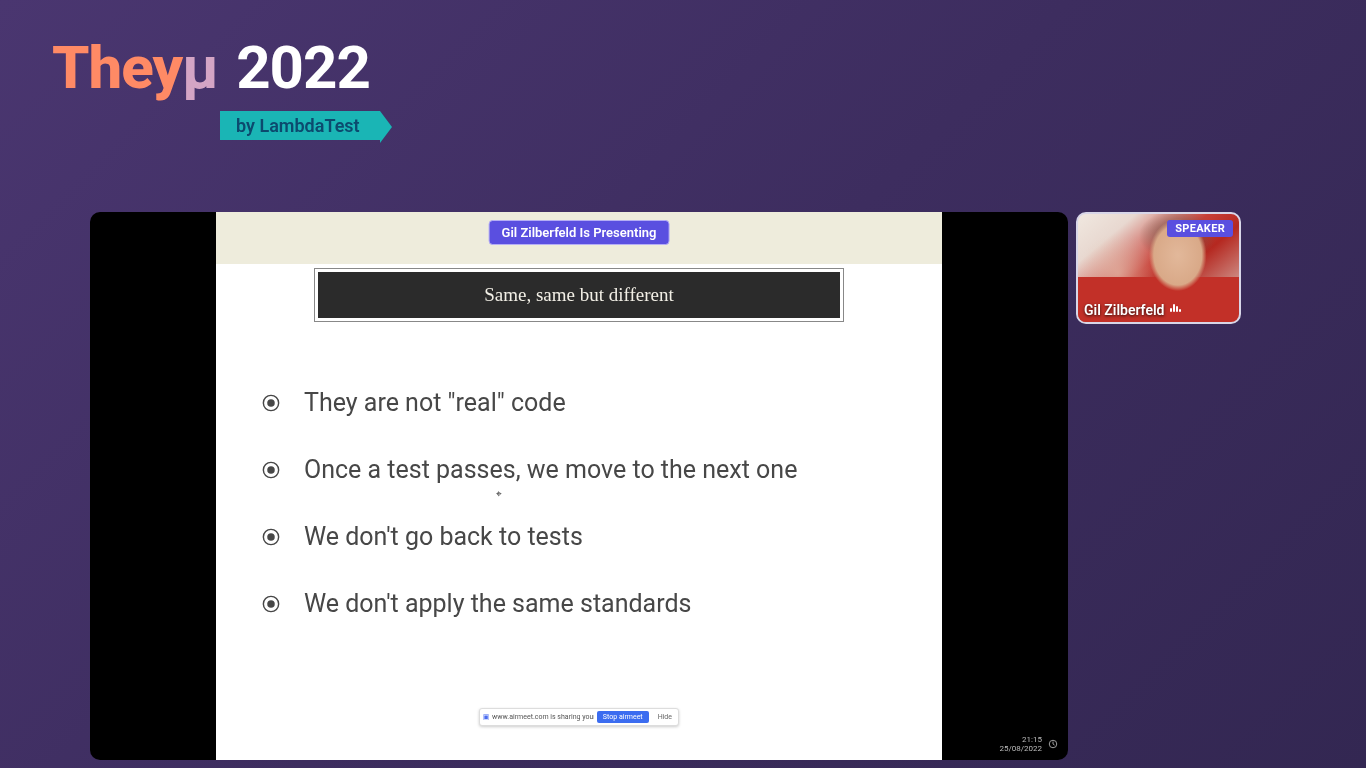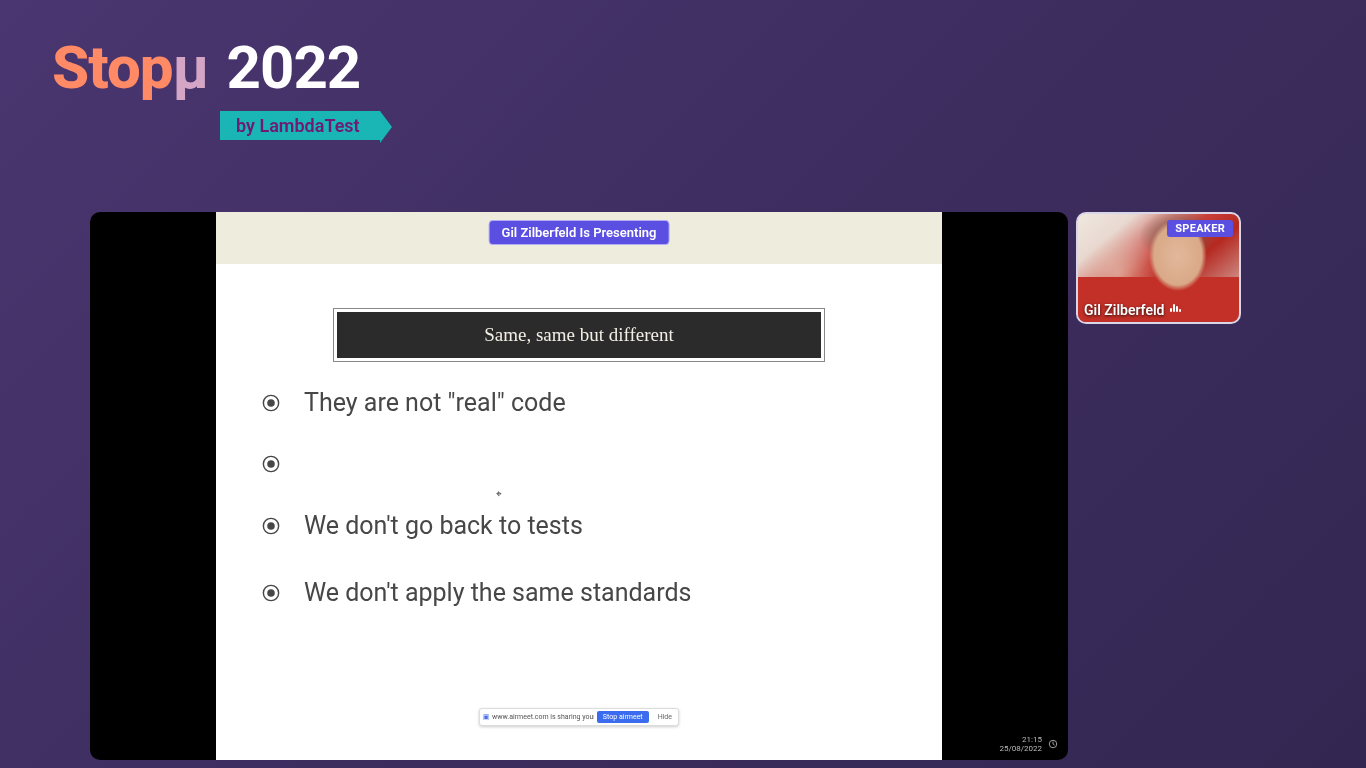--- a/index.html
+++ b/index.html
@@ -32,21 +32,21 @@
     font-size: 60px;
     font-weight: 700;
     color: #ffffff;
     letter-spacing: -1px;
   }
   .logo-ribbon {
     position: relative;
     margin-top: 8px;
     margin-left: 168px;
     background: #1ab5b5;
-    color: #701a75;
+    color: #0c4a6e;
     font-weight: 600;
     font-size: 18px;
     padding: 4px 20px 4px 16px;
     display: inline-block;
   }
   .logo-ribbon::after {
     content: "";
     position: absolute;
     right: -12px;
     top: 0;
@@ -82,24 +82,23 @@
   }
   .slide-top-band {
     height: 52px;
     background: #eeecdc;
   }
   .slide-title-box {
     position: absolute;
     top: 56px;
     left: 50%;
     transform: translateX(-50%);
-    width: 492px;
+    width: 530px;
     border: 1px solid #888;
     padding: 3px;
-    margin-top: 40px;
   }
   .slide-title-inner {
     background: #2b2b2b;
     color: #f2efe6;
     font-family: Georgia, 'Times New Roman', serif;
     font-size: 19px;
     text-align: center;
     padding: 12px 10px;
   }
   .bullets {
@@ -265,21 +264,21 @@
     color: #333;
     pointer-events: none;
   }
 </style>
 </head>
 <body>
 
 <div class="logo-area">
   <div class="logo-main">
     <span class="logo-test">
-      <span class="logo-t1">Stop</span><span class="logo-mu">μ</span>
+      <span class="logo-t1">They</span><span class="logo-mu">μ</span>
     </span>
     <span class="logo-year">2022</span>
   </div>
   <div class="logo-ribbon">
     <span>by LambdaTest</span>
   </div>
 </div>
 
 <div class="stage">
   <div class="slide">
@@ -297,20 +296,21 @@
         </span>
         <span class="bullet-text">They are not "real" code</span>
       </div>
       <div class="bullet-row">
         <span class="bullet-icon">
           <svg viewBox="0 0 20 20" width="18" height="18">
               <circle cx="10" cy="10" r="8.5" fill="none" stroke="#474747" stroke-width="1.6"></circle>
               <circle cx="10" cy="10" r="4.2" fill="#474747"></circle>
             </svg>
         </span>
+        <span class="bullet-text">Once a test passes, we move to the next one</span>
       </div>
       <div class="bullet-row">
         <span class="bullet-icon">
           <svg viewBox="0 0 20 20" width="18" height="18">
               <circle cx="10" cy="10" r="8.5" fill="none" stroke="#474747" stroke-width="1.6"></circle>
               <circle cx="10" cy="10" r="4.2" fill="#474747"></circle>
             </svg>
         </span>
         <span class="bullet-text">We don't go back to tests</span>
       </div>

